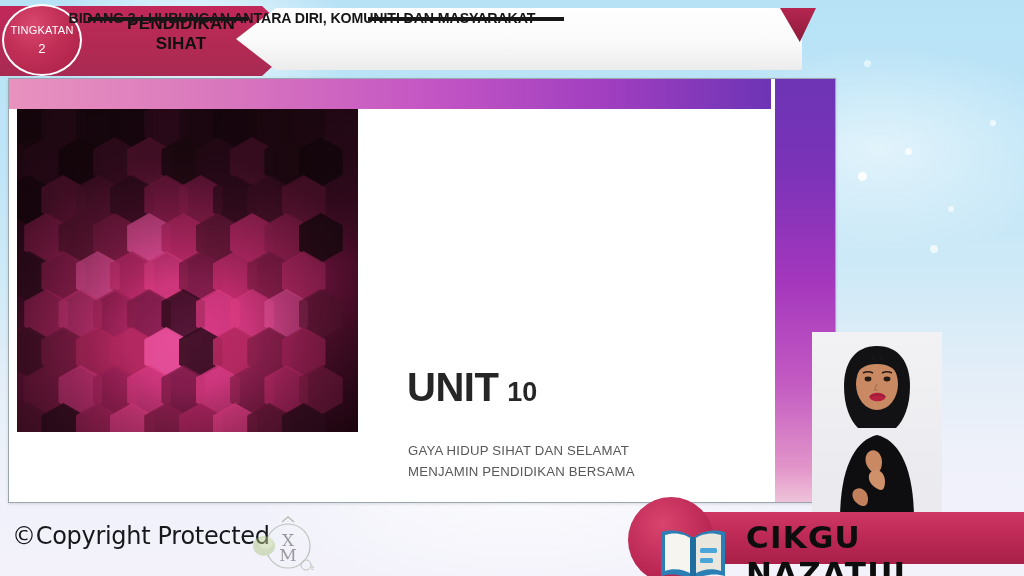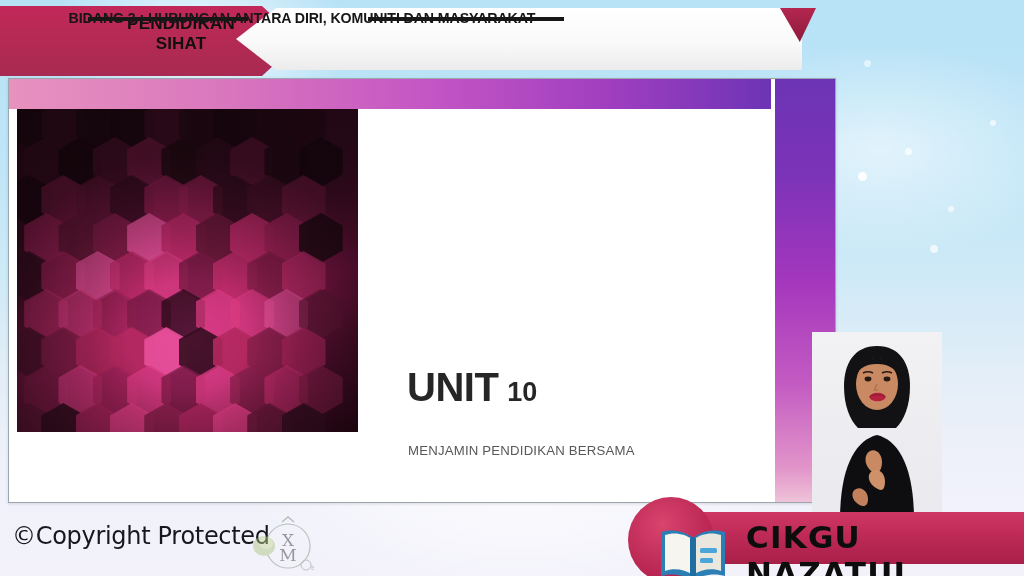--- a/index.html
+++ b/index.html
@@ -166,20 +166,24 @@
 
 <div id="header">
 
   <div class="hdr-pink"></div>
 
   <div class="hdr-pink-label">
     <div>PENDIDIKAN</div>
     <div>SIHAT</div>
   </div>
 
+  <div class="tingkatan-badge">
+    <span>TINGKATAN</span>
+    <span class="num">2</span>
+  </div>
 
   <div class="hdr-white"></div>
   <div class="hdr-tail"></div>
 
   <div class="hdr-line1">
     <span>BIDANG 3 : HUBUNGAN ANTARA DIRI, KOMUNITI DAN MASYARAKAT</span>
     <span class="strike"></span>
     <span class="strike2"></span>
   </div>
 
@@ -275,20 +279,21 @@
         <div class="hx" style="left:274.56px;top:304px;background:#3d1024;opacity:0.94"></div>
       </div>
     <div class="vig"></div>
   </div>
 
   <div class="unit-title">
     <span>UNIT</span><span class="num">10</span>
   </div>
 
   <div class="unit-sub">
+    <div>GAYA HIDUP SIHAT DAN SELAMAT</div>
     <div>MENJAMIN PENDIDIKAN BERSAMA</div>
   </div>
 </div>
 
 <svg id="presenter" viewBox="0 0 130 188">
   <defs>
     <linearGradient id="vidbg" x1="0" y1="0" x2="0" y2="1">
       <stop offset="0" stop-color="#f2f2f4"></stop>
         <stop offset="1" stop-color="#e9e9ee"></stop>
     </linearGradient>

